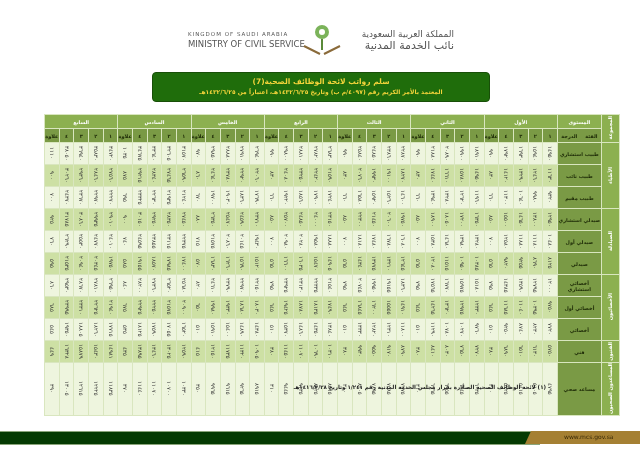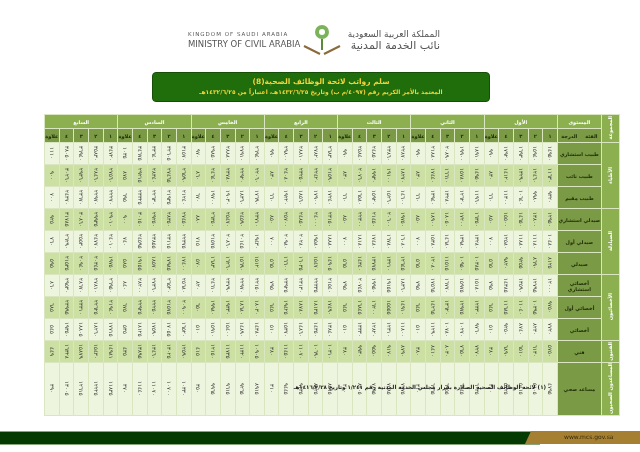--- a/index.html
+++ b/index.html
@@ -2,21 +2,21 @@
 <html><head>
 <meta charset="utf-8">
 <style>
   html,body{margin:0;padding:0;background:#fff;}
   body{width:640px;height:452px;position:relative;overflow:hidden;font-family:"DejaVu Sans",sans-serif;}
   .logo{position:absolute;left:180px;top:20px;width:280px;height:40px;}
   .logo .en{position:absolute;left:8px;top:12px;text-align:left;color:#555;line-height:1;}
   .logo .en .l1{font-size:5.5px;letter-spacing:1px;}
   .logo .en .l2{font-size:8.5px;margin-top:2px;}
   .logo .emb{position:absolute;left:122px;top:2px;width:40px;height:36px;}
-  .logo .ar{position:absolute;right:20px;top:10px;text-align:right;color:#555;font-size:9px;line-height:1.1;direction:rtl;}
+  .logo .ar{position:absolute;right:6px;top:10px;text-align:right;color:#555;font-size:9px;line-height:1.1;direction:rtl;}
   .title{position:absolute;left:152px;top:72px;width:336px;height:28px;background:#1f6d0b;border-radius:4px;border:1px solid #184f08;
     color:#f2d33a;text-align:center;direction:rtl;}
   .title .t1{font-size:7.5px;font-weight:bold;margin-top:4px;}
   .title .t2{font-size:6px;font-weight:bold;margin-top:2px;}
   .tbl{position:absolute;left:44px;top:114px;width:576px;border-collapse:collapse;direction:rtl;table-layout:fixed;}
   .tbl td,.tbl th{border:1px solid #d9e6bf;padding:0;text-align:center;font-size:5px;overflow:hidden;}
   .hdr{background:#8cb050;color:#fff;height:13px;font-weight:bold;font-size:5.5px;}
   .sub{background:#7a9a45;color:#1d2a06;height:13px;font-weight:bold;}
   .cat{background:#8cb050;color:#fff;font-size:5px;font-weight:bold;}
   .cat span{display:inline-block;writing-mode:vertical-rl;transform:rotate(180deg);}
@@ -28,36 +28,36 @@
   .footer{position:absolute;left:0;top:431px;width:540px;height:12px;background:#043a02;border-top:1px solid #8aa57a;border-bottom:1px solid #8aa57a;}
   .footer-brown{position:absolute;left:525px;top:431px;width:115px;height:13px;background:#a58033;clip-path:polygon(6px 0,100% 0,100% 100%,0 100%);}
   .url{position:absolute;left:564px;top:433px;font-size:6px;color:#3a2a08;}
 </style>
 </head>
 <body>
 
 <div class="logo">
   <div class="en">
     <div class="l1">KINGDOM OF SAUDI ARABIA</div>
-    <div class="l2">MINISTRY OF CIVIL ARABIA</div>
+    <div class="l2">MINISTRY OF CIVIL SERVICE</div>
   </div>
   <svg class="emb" viewBox="0 0 40 36">
     <circle cx="20" cy="10" r="7" fill="#7bb35a"></circle>
     <circle cx="20" cy="10" r="3" fill="#fff"></circle>
     <path d="M2 24 L18 32 M38 24 L22 32" stroke="#8a6a3a" stroke-width="2"></path>
     <path d="M20 17 L20 28" stroke="#5a8a3a" stroke-width="2"></path>
   </svg>
   <div class="ar">
     <div>المملكة العربية السعودية</div>
     <div style="font-size:11px">نائب الخدمة المدنية</div>
   </div>
 </div>
 
 <div class="title">
-  <div class="t1">سلم رواتب لائحة الوظائف الصحية(8)</div>
+  <div class="t1">سلم رواتب لائحة الوظائف الصحية(7)</div>
   <div class="t2">المعتمد بالأمر الكريم رقم (٤٠٩٧/م ب) وتاريخ ١٤٣٢/٦/٢٥هـ، اعتباراً من ١٤٣٢/٦/٢٥هـ</div>
 </div>
 
 <table class="tbl" id="salary-table">
   <colgroup id="cg">
       <col style="width: 18px;">
       <col style="width: 44px;">
       <col style="width: 14.6px;">
       <col style="width: 14.6px;">
       <col style="width: 14.6px;">

